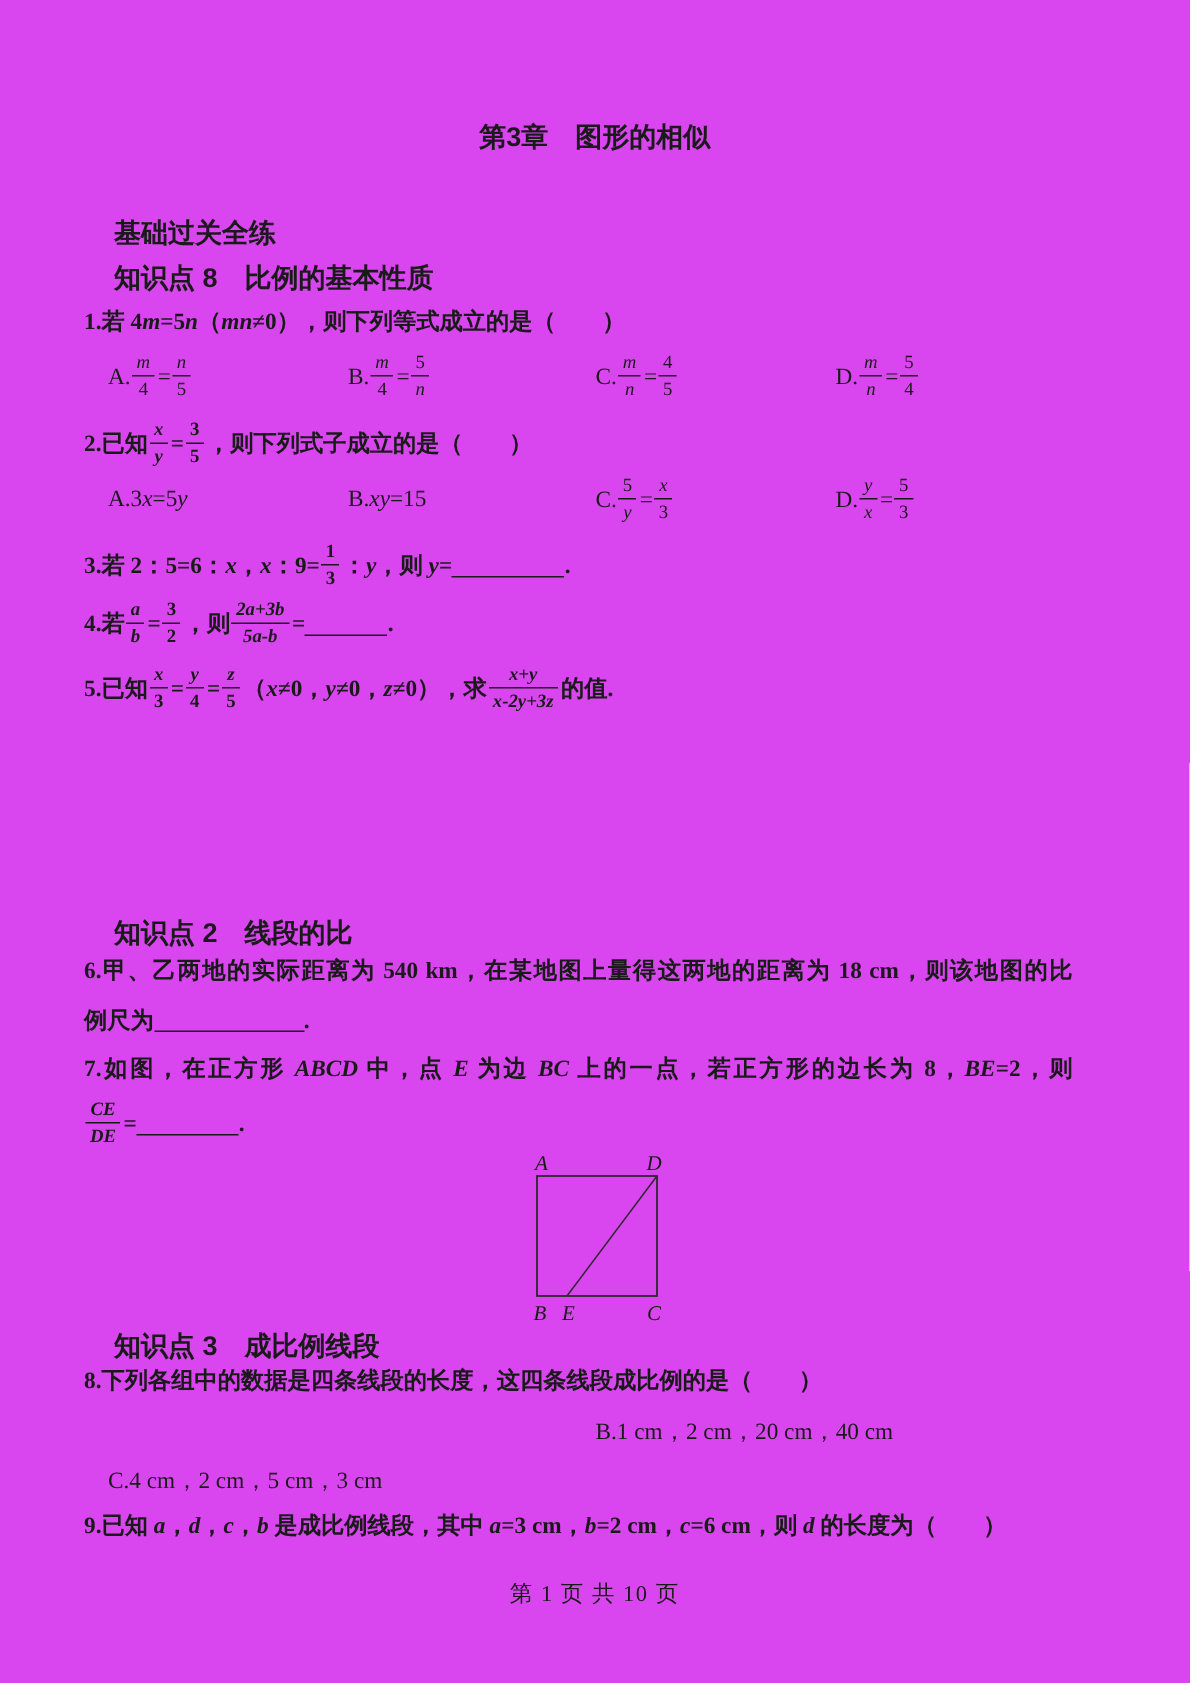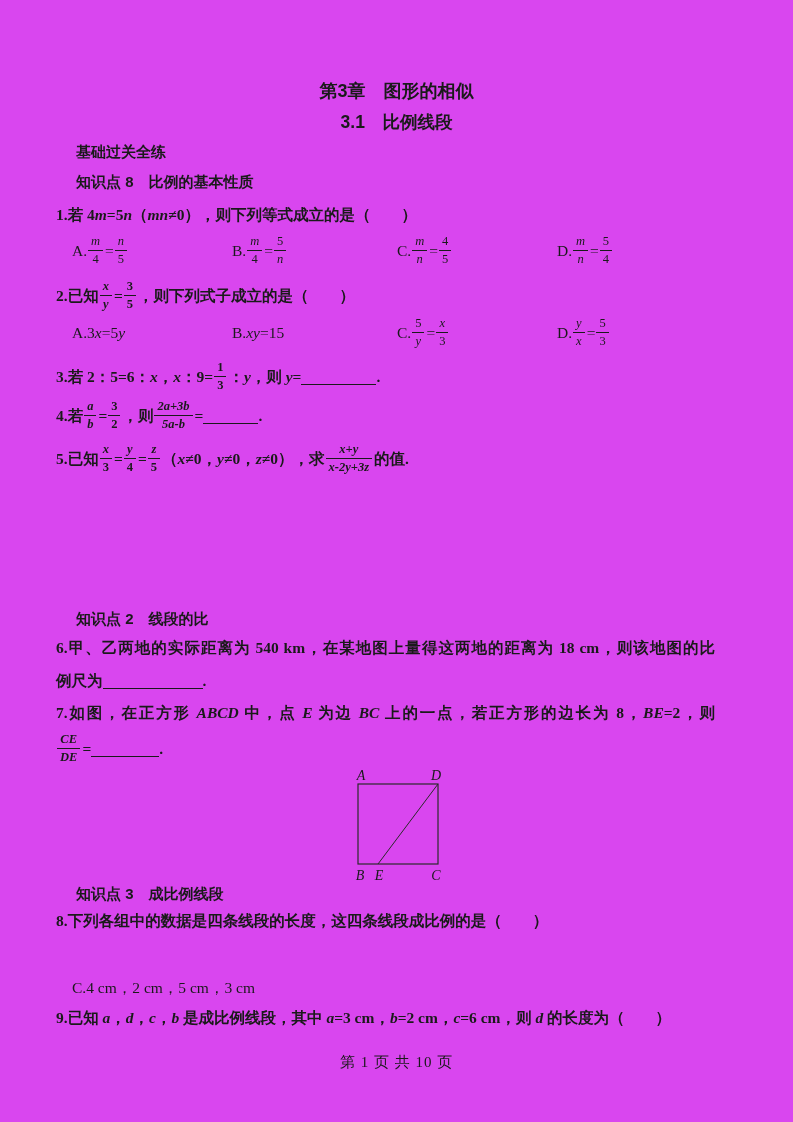--- a/index.html
+++ b/index.html
@@ -5,42 +5,41 @@
   html,body{margin:0;padding:0;background:#fff;}
   .page{
     position:relative;width:793px;height:1122px;background:#d946ef;color:#1a1a1a;
     font-family:"Liberation Serif","DejaVu Serif",serif;font-size:15.5px;overflow:hidden;
   }
   .title{position:absolute;left:0;width:793px;text-align:center;
     font-family:"Liberation Sans","DejaVu Sans",sans-serif;font-weight:700;}
   .t-chapter{top:79px;font-size:18px;}
   .t-lesson{top:110px;font-size:17.5px;}
   .h-section{position:absolute;left:76px;
-    font-family:"Liberation Sans","DejaVu Sans",sans-serif;font-weight:700;font-size:15px;}
+    font-family:"Liberation Sans","DejaVu Sans",sans-serif;font-weight:700;font-size:18px;}
   .line{position:absolute;left:56px;line-height:21px;white-space:nowrap;font-weight:bold;}
   .wide{width:659px;white-space:normal;text-align:justify;text-align-last:justify;}
   .opt{position:absolute;line-height:21px;white-space:nowrap;}
   .frac{display:inline-block;vertical-align:middle;text-align:center;
     font-size:12.5px;line-height:1.18;margin:0 2px 0 1px;position:relative;top:-2px;}
   .frac .num{display:block;padding:0 3px 1px;}
   .frac .den{display:block;border-top:1px solid #1a1a1a;padding:1px 3px 0;}
   .it{font-style:italic;}
   .blank{display:inline-block;border-bottom:1px solid #1a1a1a;height:15px;vertical-align:-3px;}
   .footer{position:absolute;top:1053px;left:0;width:793px;text-align:center;
     font-size:15px;letter-spacing:1px;}
   .fig{position:absolute;left:336px;top:760px;}
   .fig text{font-family:"Liberation Serif","DejaVu Serif",serif;font-style:italic;font-size:14px;fill:#1a1a1a;}
 </style>
 </head>
 <body>
 
 <div class="page">
 
   <div class="title t-chapter">第3章　图形的相似</div>
-  <div class="title t-lesson">3.1　比例线段</div>
 
   <div class="h-section" style="top:143px">基础过关全练</div>
   <div class="h-section" style="top:173px">知识点 8　比例的基本性质</div>
 
   <div class="line" style="top:204px">1.若 4<i>m</i>=5<i>n</i>（<i>mn</i>≠0），则下列等式成立的是（　　）</div>
   <div class="opt" style="top:236px;left:72px">A.<span class="frac"><span class="num it">m</span><span class="den">4</span></span>=<span class="frac"><span class="num it">n</span><span class="den">5</span></span></div>
   <div class="opt" style="top:236px;left:232px">B.<span class="frac"><span class="num it">m</span><span class="den">4</span></span>=<span class="frac"><span class="num">5</span><span class="den it">n</span></span></div>
   <div class="opt" style="top:236px;left:397px">C.<span class="frac"><span class="num it">m</span><span class="den it">n</span></span>=<span class="frac"><span class="num">4</span><span class="den">5</span></span></div>
   <div class="opt" style="top:236px;left:557px">D.<span class="frac"><span class="num it">m</span><span class="den it">n</span></span>=<span class="frac"><span class="num">5</span><span class="den">4</span></span></div>
 
@@ -68,18 +67,19 @@
     <text x="25" y="20" text-anchor="middle">A</text>
     <text x="100" y="20" text-anchor="middle">D</text>
     <text x="24" y="120" text-anchor="middle">B</text>
     <text x="43" y="120" text-anchor="middle">E</text>
     <text x="100" y="120" text-anchor="middle">C</text>
   </svg>
 
   <div class="h-section" style="top:885px">知识点 3　成比例线段</div>
 
   <div class="line" style="top:910px">8.下列各组中的数据是四条线段的长度，这四条线段成比例的是（　　）</div>
+  <div class="opt" style="top:944px;left:397px">B.1 cm，2 cm，20 cm，40 cm</div>
   <div class="opt" style="top:977px;left:72px">C.4 cm，2 cm，5 cm，3 cm</div>
 
   <div class="line" style="top:1007px">9.已知 <i>a</i>，<i>d</i>，<i>c</i>，<i>b</i> 是成比例线段，其中 <i>a</i>=3 cm，<i>b</i>=2 cm，<i>c</i>=6 cm，则 <i>d</i> 的长度为（　　）</div>
 
   <div class="footer">第 1 页 共 10 页</div>
 </div>
 
 </body></html>

